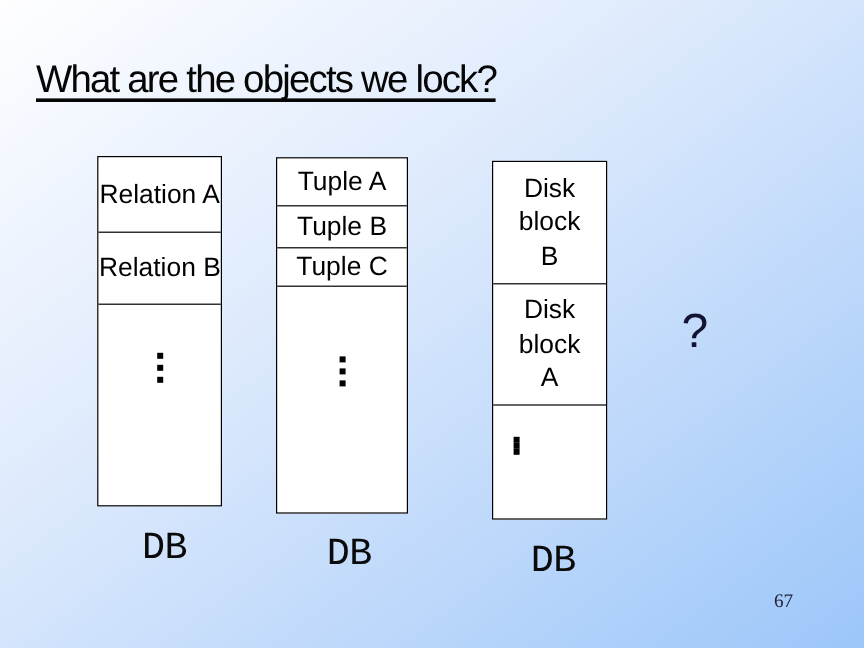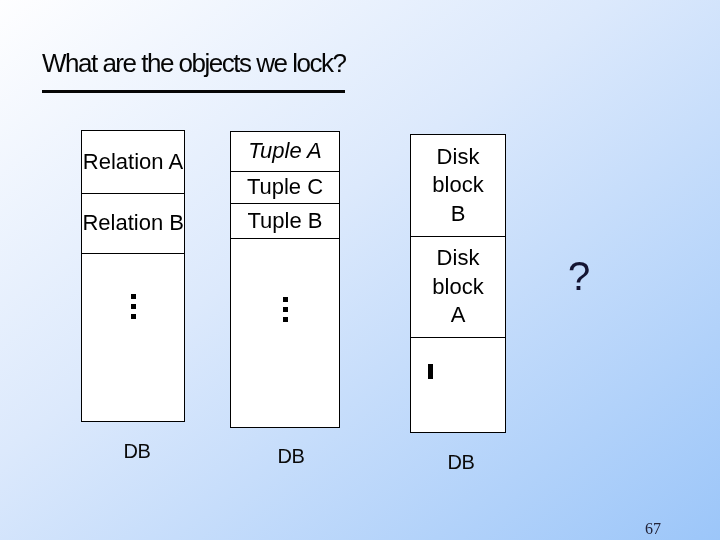--- a/index.html
+++ b/index.html
@@ -7,28 +7,28 @@
     position: relative;
     width: 720px;
     height: 540px;
     overflow: hidden;
     background: linear-gradient(to bottom right, #fefeff 0%, #dce9fc 42%, #9cc6f9 100%);
     font-family: "Liberation Sans", sans-serif;
     color: #000;
   }
   .title {
     position: absolute;
-    left: 42px;
+    left: 30px;
     top: 50px;
-    font-size: 26px;
+    font-size: 32px;
     line-height: 1.0;
     letter-spacing: -1.5px;
     color: #060606;
     border-bottom: 3px solid #060606;
-    padding-bottom: 14px;
+    padding-bottom: 0;
     white-space: nowrap;
   }
   .col {
     position: absolute;
     box-sizing: border-box;
     background: #ffffff;
     border: 1px solid #000000;
     display: flex;
     flex-direction: column;
   }
@@ -41,21 +41,21 @@
     border-bottom: 1px solid #000000;
     display: flex;
     align-items: center;
     justify-content: center;
     font-size: 22px;
     line-height: 1.3;
     text-align: center;
   }
   .col-relations .r1 { height: 63px; }
   .col-relations .r2 { height: 60px; justify-content: flex-end; }
-  .col-tuples .r1 { height: 40px; font-style: italic; }
+  .col-tuples .r1 { height: 40px; }
   .col-tuples .r2 { height: 35px; }
   .col-tuples .r3 { height: 32px; }
   .col-disk .r1 { height: 101px; }
   .col-disk .r2 { height: 102px; }
   .col-disk .cell span { display: inline-block; width: 60px; }
   .cell-rest {
     flex: 1 1 auto;
     border-bottom: none;
     display: flex;
     justify-content: center;
@@ -63,46 +63,46 @@
     box-sizing: border-box;
   }
   .col-relations .cell-rest { padding-top: 40px; }
   .col-tuples    .cell-rest { padding-top: 58px; }
   .col-disk      .cell-rest { padding-top: 26px; }
   .vdots { display: flex; flex-direction: column; gap: 5px; }
   .vdots i { display: block; width: 5px; height: 5px; background: #000; }
   .db-label {
     position: absolute;
     transform: translateX(-50%);
-    font-size: 20px;
+    font-size: 32px;
     line-height: 1.0;
     letter-spacing: -0.5px;
     color: #0a0a0a;
     white-space: nowrap;
+    font-family: Liberation Mono, monospace;
   }
   .db-1 { left: 137px; top: 441px; }
   .db-2 { left: 291px; top: 446px; }
   .db-3 { left: 461px; top: 452px; }
   .question-mark {
     position: absolute;
     left: 579px;
     top: 256px;
     transform: translateX(-50%);
     font-size: 40px;
     line-height: 1.0;
     color: #141432;
   }
   .page-number {
     position: absolute;
     left: 645px;
     top: 493px;
     font-family: "Liberation Serif", serif;
     font-size: 16px;
     color: #232338;
-    margin-top: 27px;
   }
 </style>
 </head>
 <body>
 
 <div class="slide">
 
   <div class="title">What are the objects we lock?</div>
 
   <div class="col col-relations">
@@ -118,25 +118,25 @@
           <i></i>
           <i></i>
         </span>
     </div>
   </div>
 
   <div class="col col-tuples">
     <div class="cell r1">
       <span>Tuple A</span>
     </div>
+    <div class="cell r2">
+      <span>Tuple B</span>
+    </div>
     <div class="cell r3">
       <span>Tuple C</span>
-    </div>
-    <div class="cell r2">
-      <span>Tuple B</span>
     </div>
     <div class="cell cell-rest">
       <span class="vdots">
           <i></i>
           <i></i>
           <i></i>
         </span>
     </div>
   </div>
 

